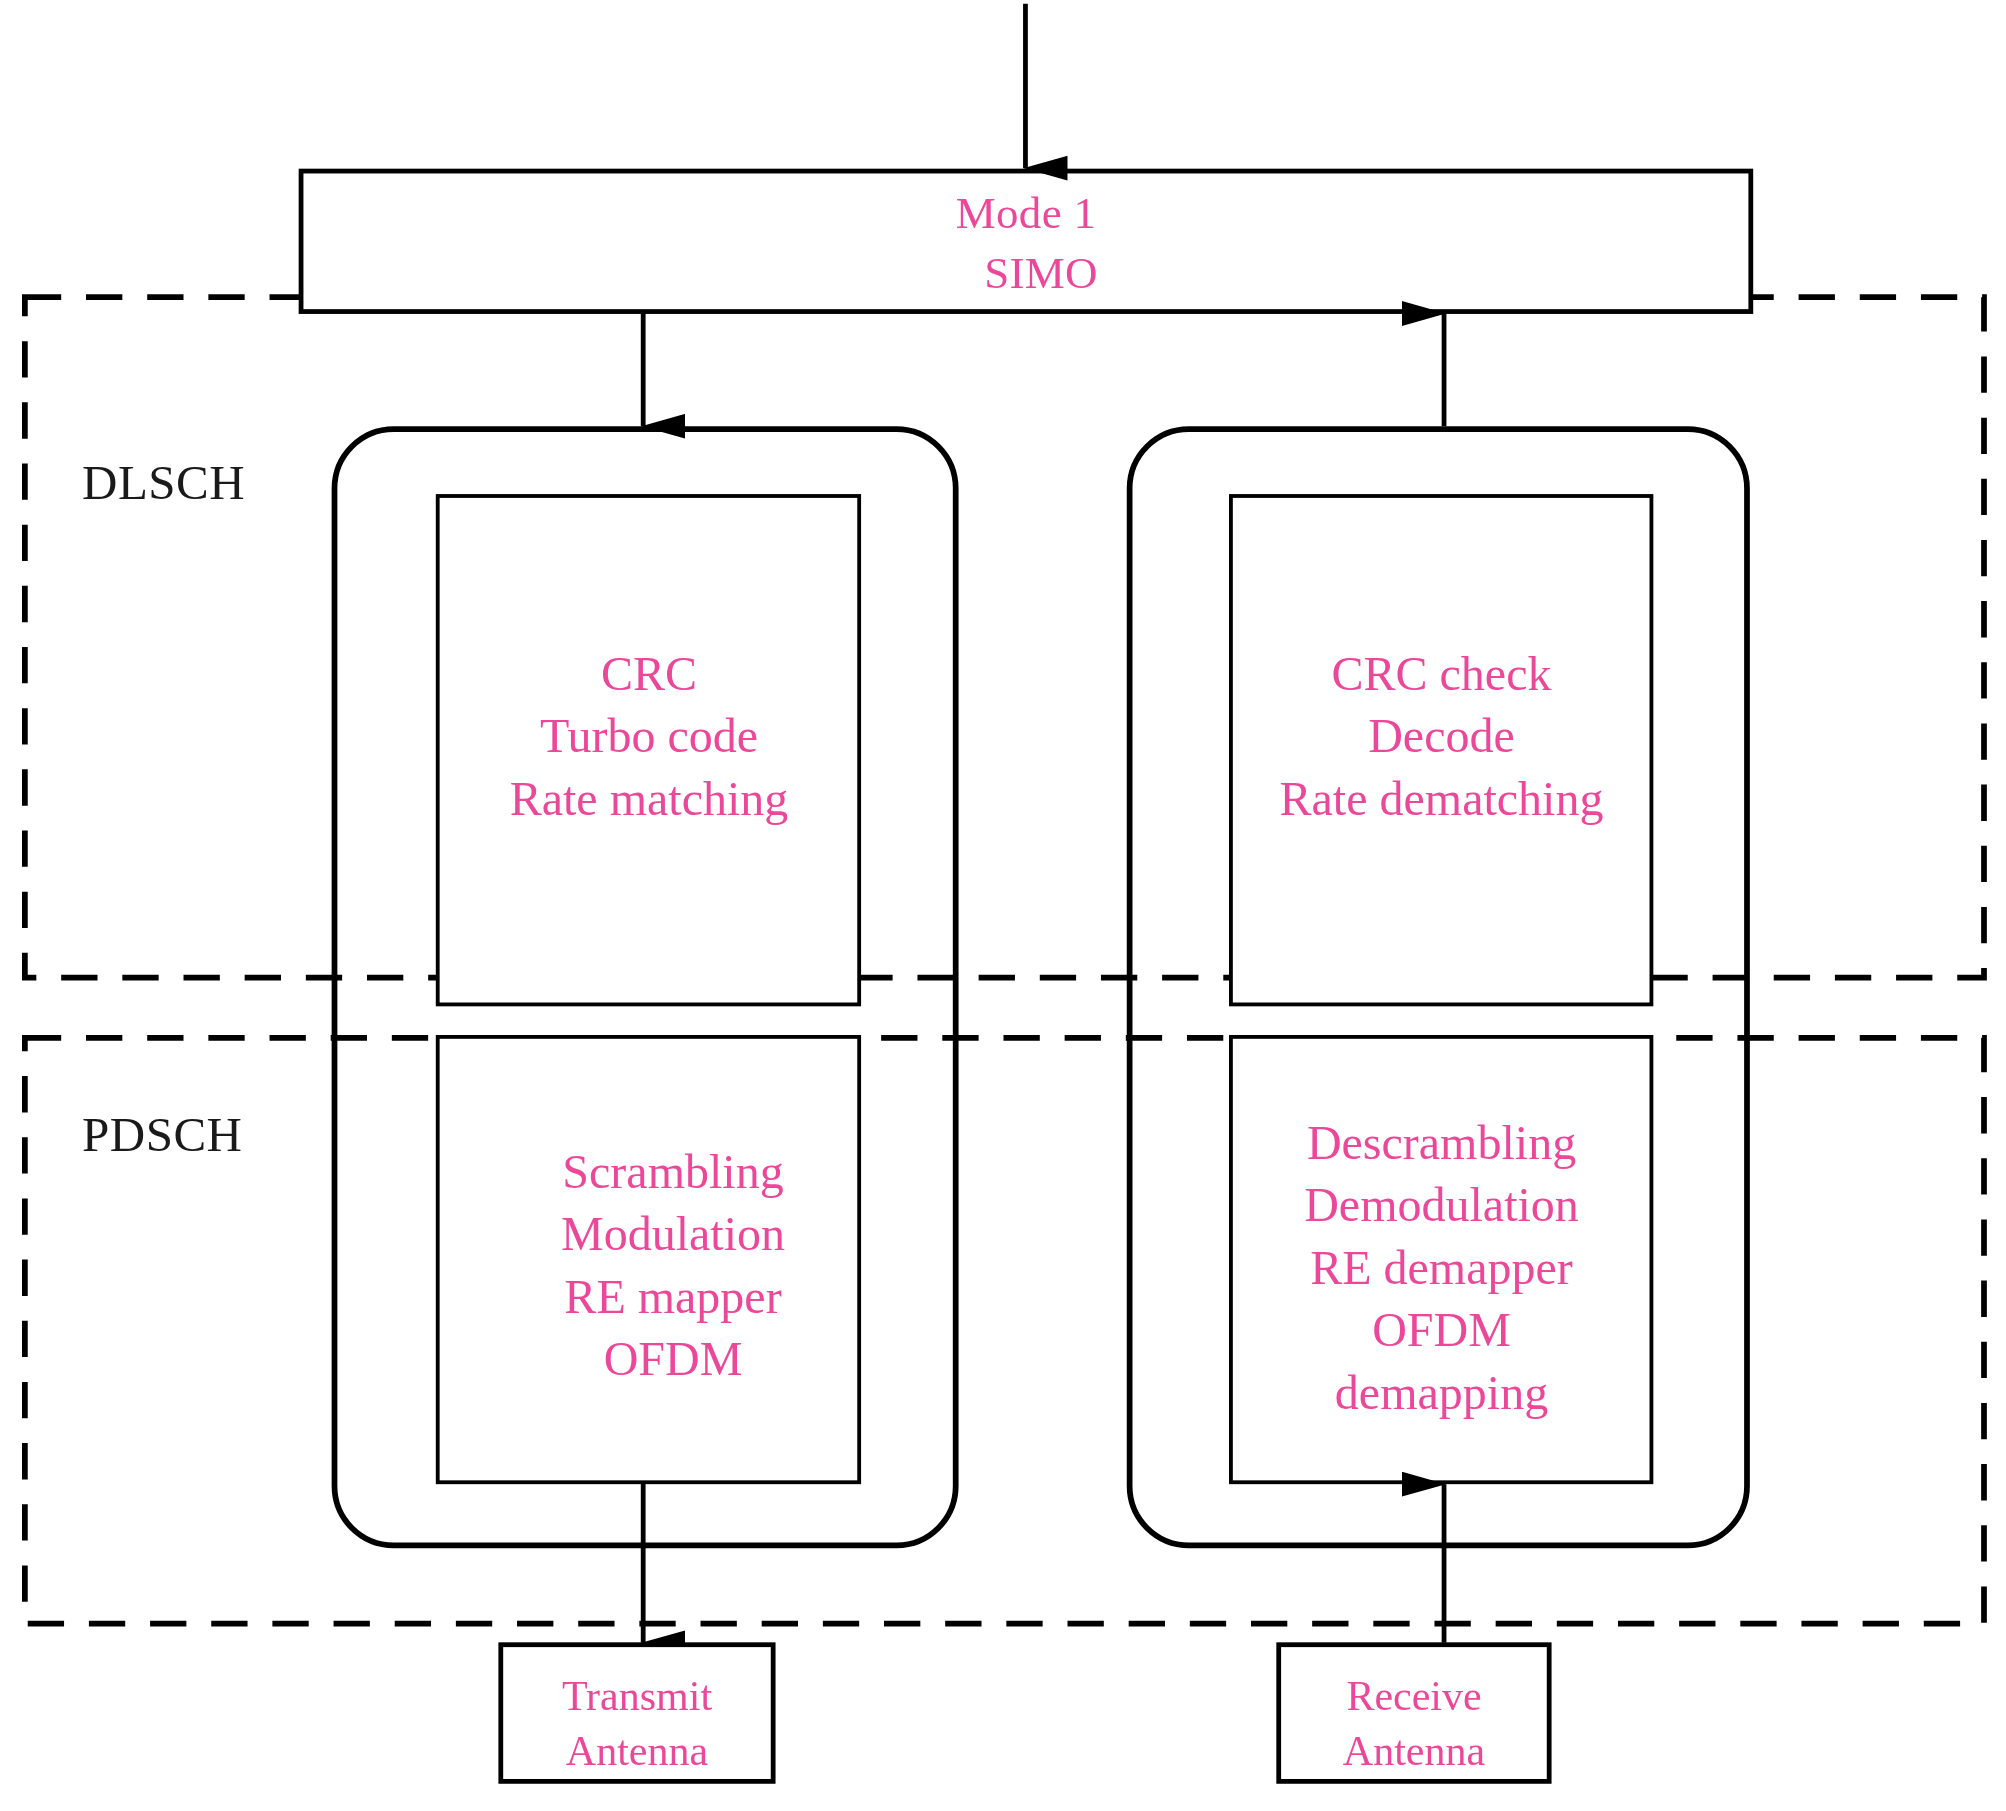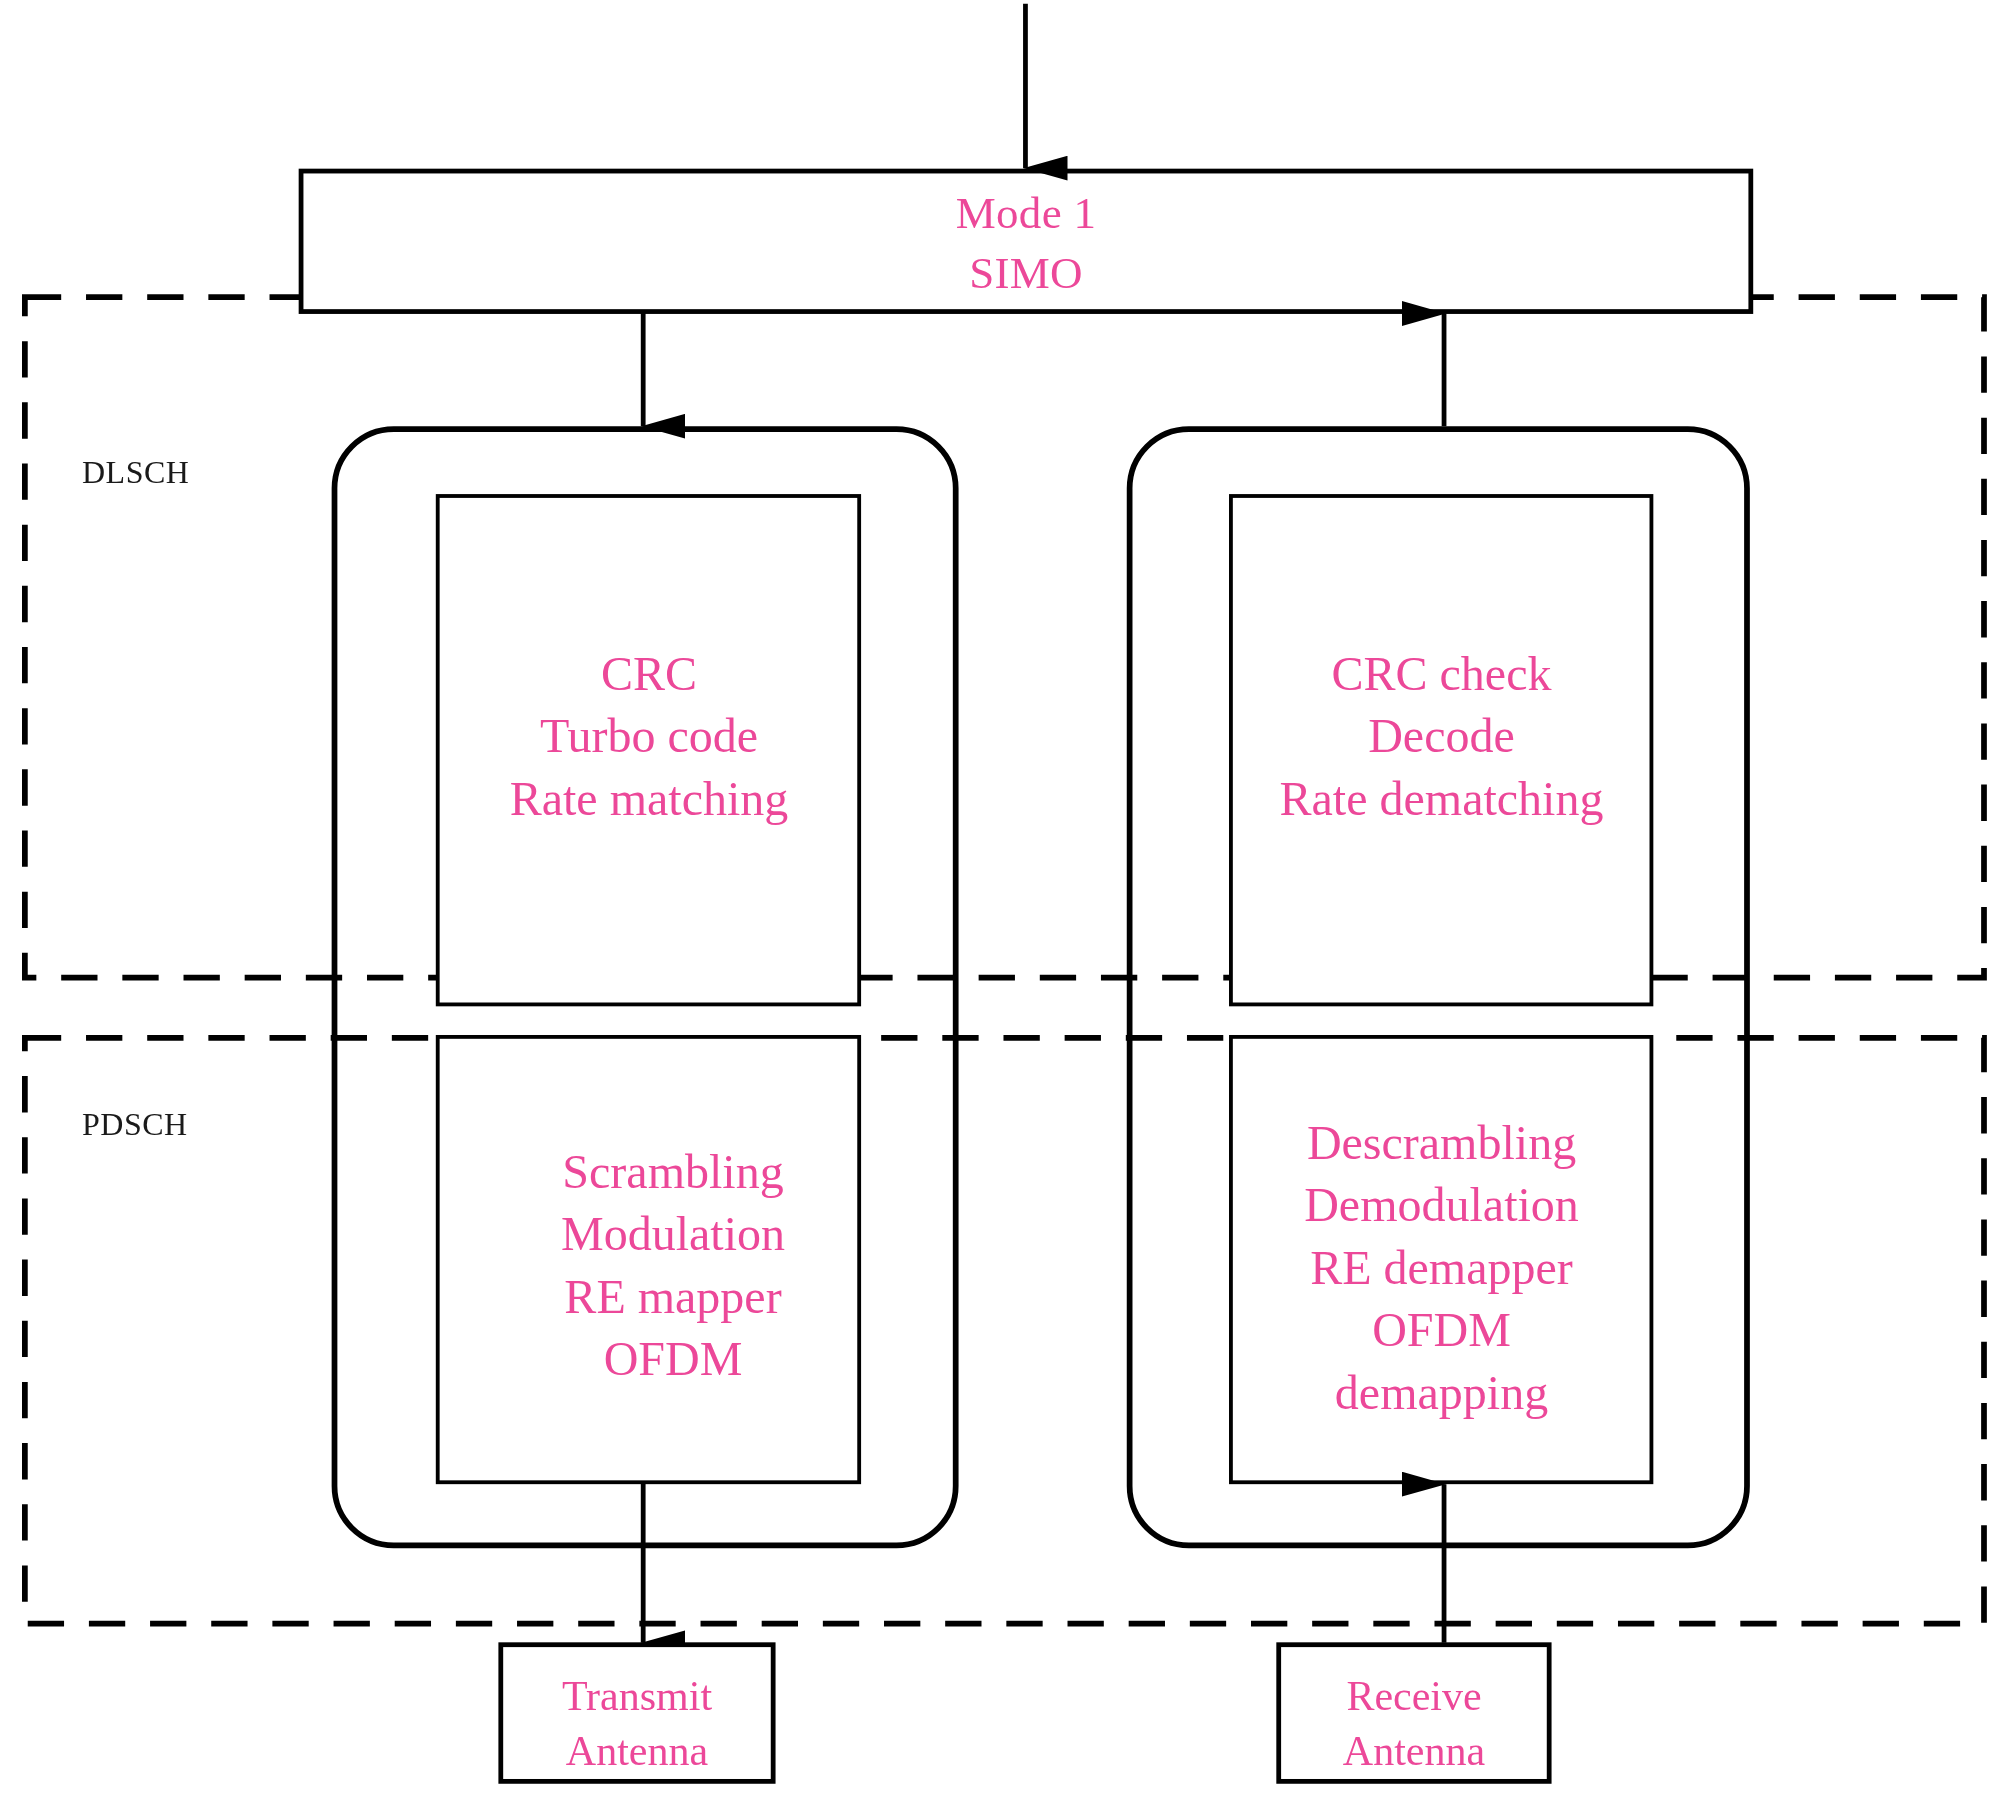--- a/index.html
+++ b/index.html
@@ -29,21 +29,21 @@
   .txt {
     position: absolute;
     text-align: center;
     line-height: 1.30;
     white-space: pre-line;
     color: #ec4899;
     font-family: "Liberation Serif", "DejaVu Serif", serif;
   }
   .section-label {
     position: absolute;
-    font-size: 32px;
+    font-size: 49px;
     letter-spacing: 0.5px;
     color: #1a1a1a;
     font-family: "Liberation Serif", "DejaVu Serif", serif;
   }
   .mode-text {
     font-size: 45px;
     letter-spacing: 0.3px;
   }
   .proc-text {
     font-size: 48px;
@@ -95,21 +95,21 @@
 
     <line x1="1511" y1="1719" x2="1511" y2="1553" stroke="#000000" stroke-width="5" marker-end="url(#arrowhead-big)"></line>
 
     <rect x="524" y="1721" width="285" height="143" fill="#ffffff" stroke="#000000" stroke-width="5"></rect>
 
     <rect x="1338" y="1721" width="283" height="143" fill="#ffffff" stroke="#000000" stroke-width="5"></rect>
   </svg>
 
   <div class="txt mode-text" style="left:301px; top:184px; width:1450px;">Mode 1</div>
 
-  <div class="txt mode-text" style="left:301px; top:244px; width:1450px;">SIMO</div>
+  <div class="txt mode-text" style="left:316px; top:244px; width:1450px;">SIMO</div>
 
   <div class="section-label" style="left:82px; top:454px;">DLSCH</div>
 
   <div class="section-label" style="left:82px; top:1106px;text-align:right;">PDSCH</div>
 
   <div class="txt proc-text" style="left:1212px; top:643px; width:459px;">CRC check
 Decode
 Rate dematching</div>
 
   <div class="txt proc-text" style="left:438px; top:643px; width:422px;">CRC

